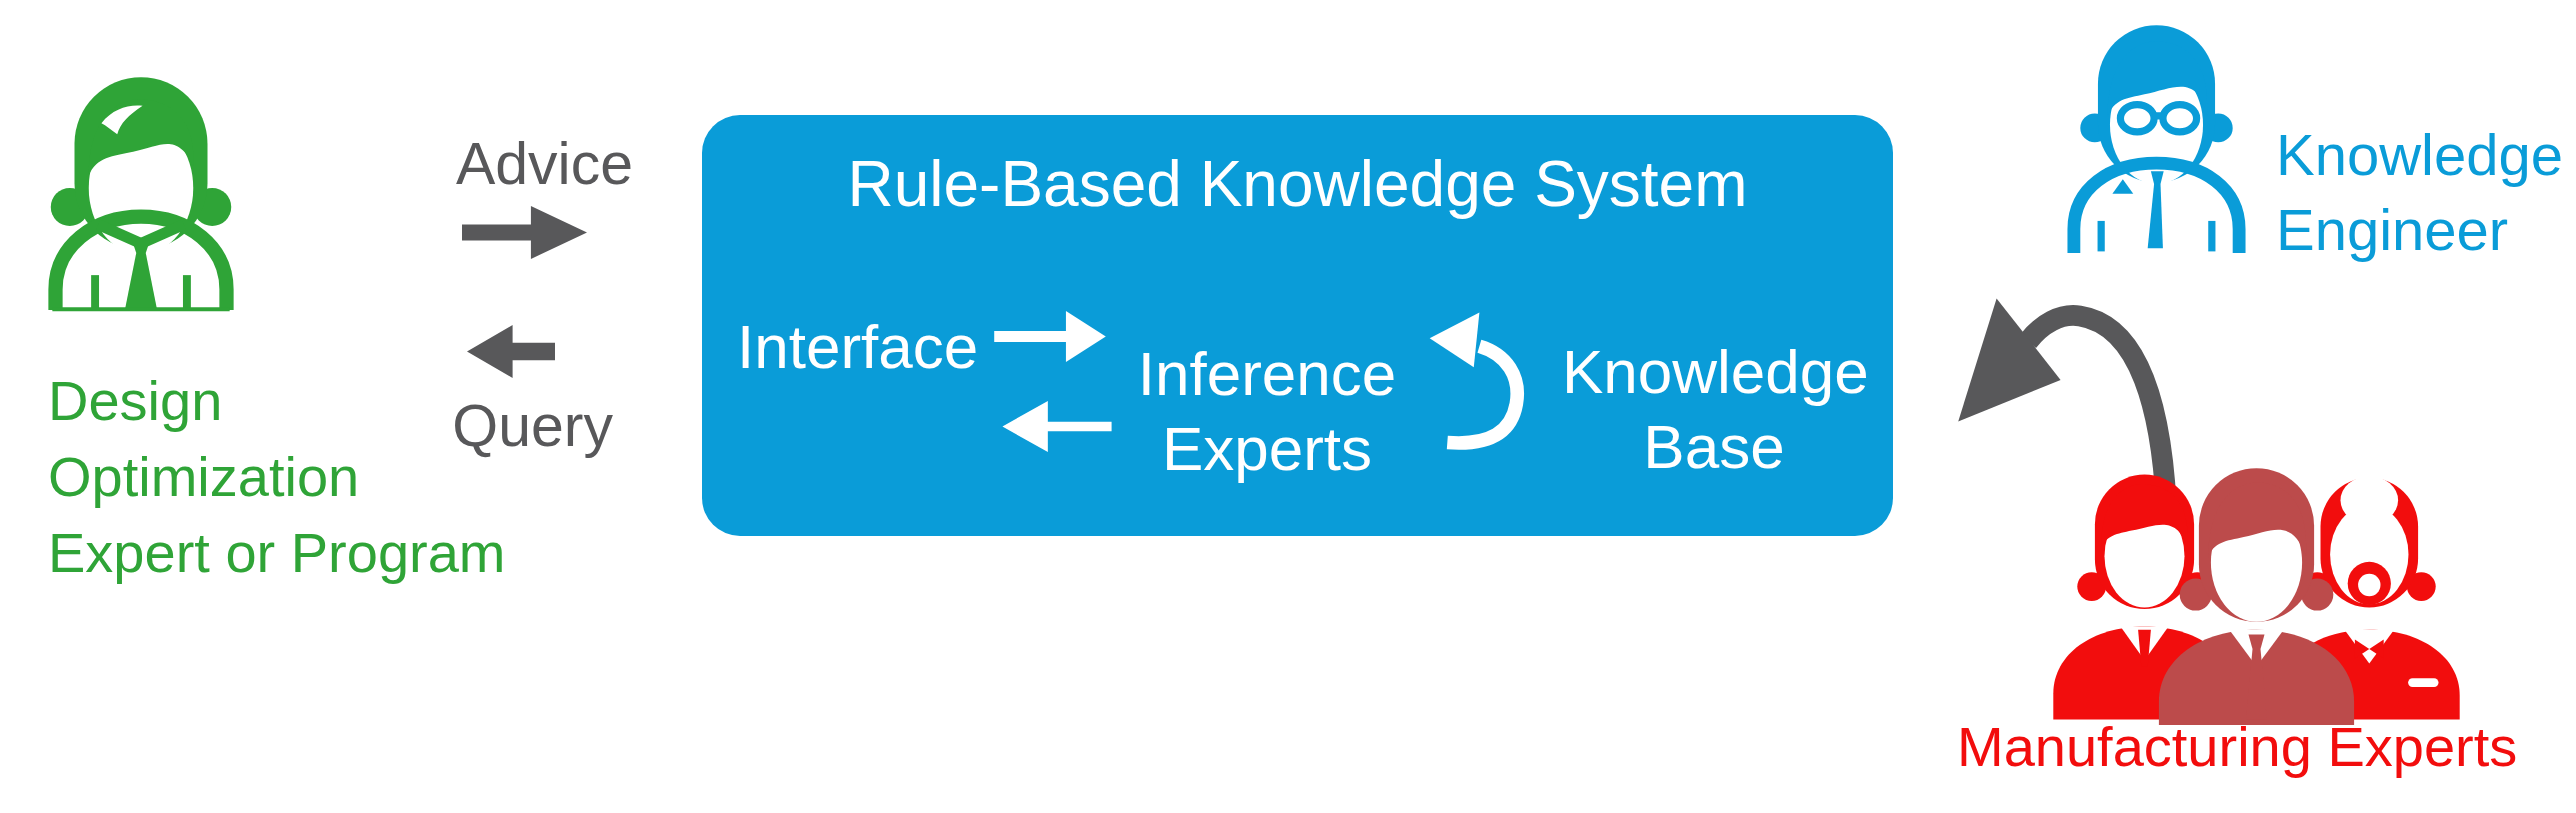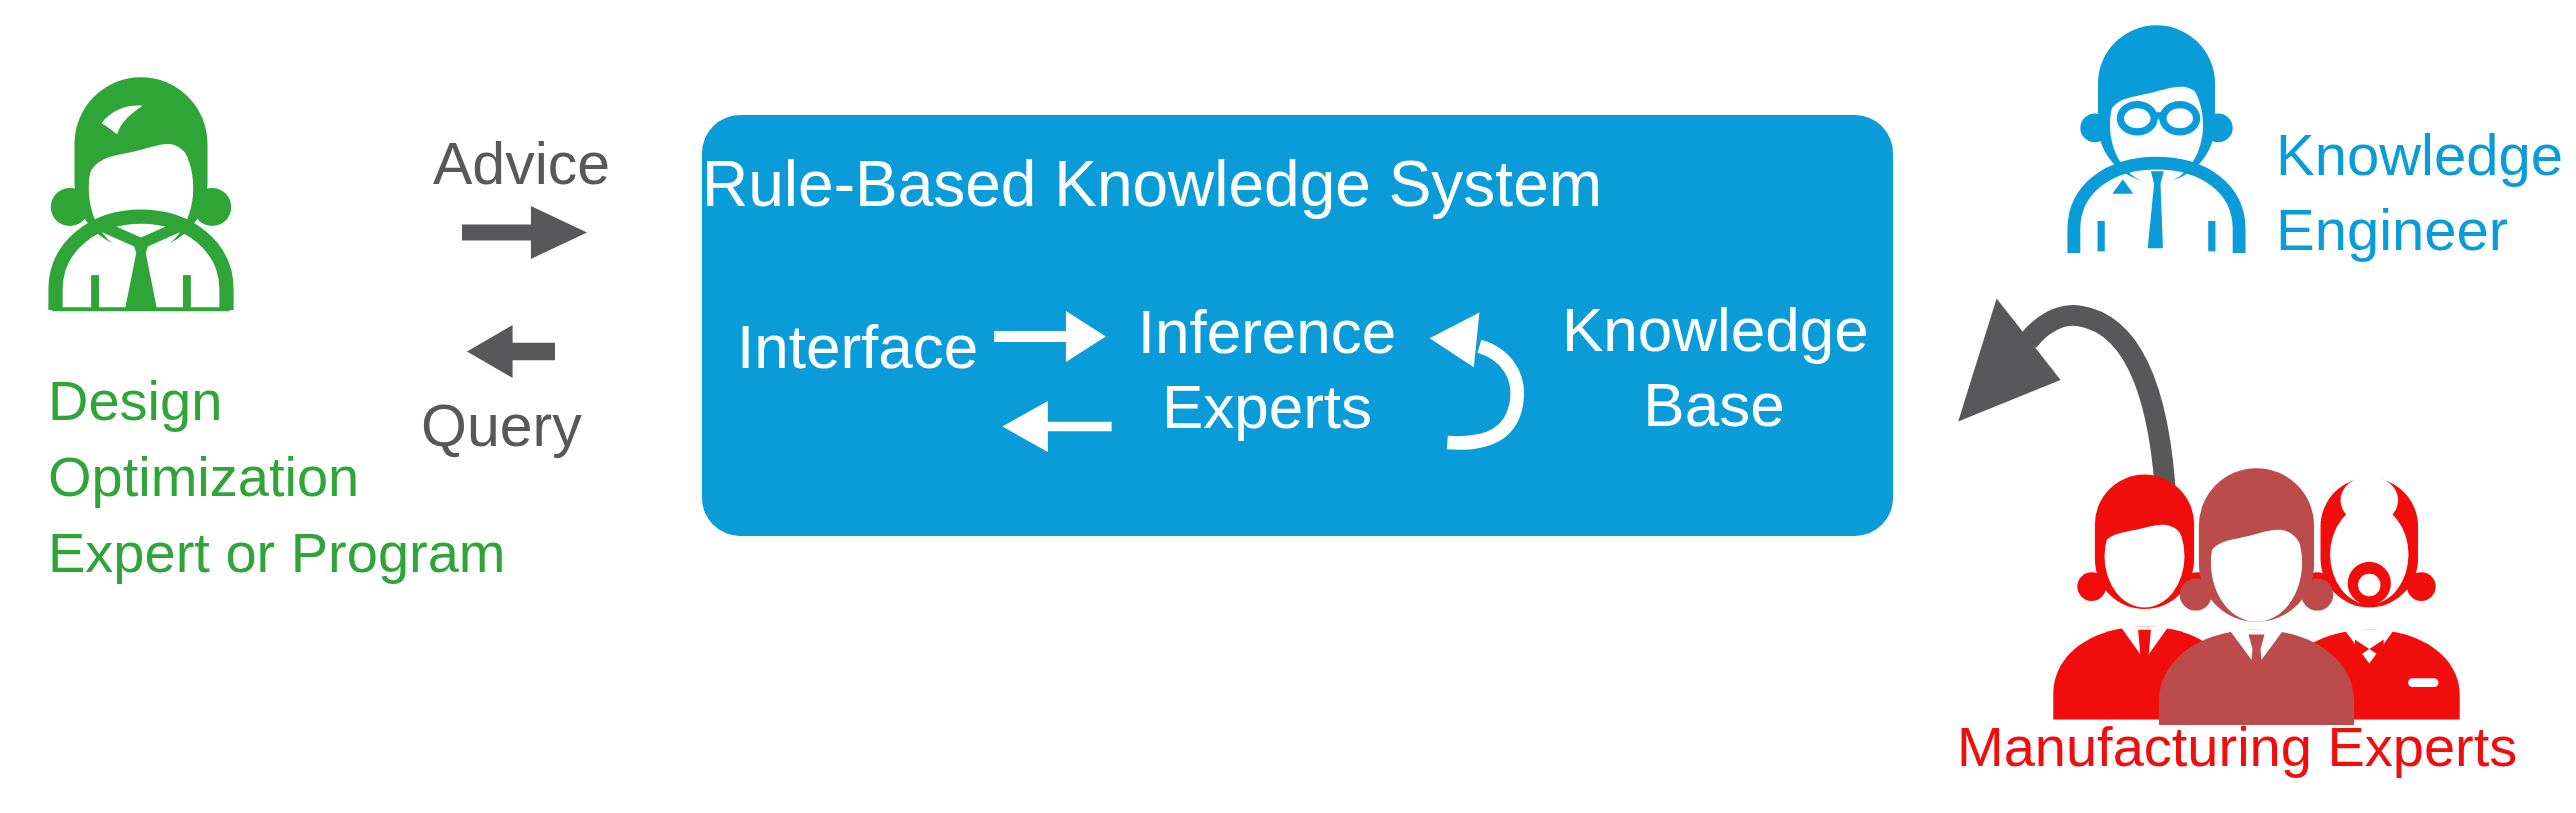--- a/index.html
+++ b/index.html
@@ -6,33 +6,33 @@
   .canvas{
     position:relative;
     width:2576px;height:813px;
     background:var(--bg,#fff);
     font-family:"Liberation Sans", sans-serif;
     overflow:hidden;
   }
   .abs{position:absolute;}
   .label{white-space:nowrap;}
   .green-text{color:var(--green);font-size:56px;line-height:76px;}
-  .gray-text{color:var(--gray);font-size:59px;line-height:64px;text-align:left;}
+  .gray-text{color:var(--gray);font-size:59px;line-height:64px;text-align:right;}
   .blue-text{color:var(--blue);font-size:58px;line-height:75px;}
   .red-text{color:var(--red);font-size:56px;line-height:64px;text-align:left;}
   .sys-box{
     left:702px;top:115px;width:1191px;height:421px;
     background:var(--blue);border-radius:38px;
   }
   .sys-title{
     left:702px;top:150px;width:1191px;
-    color:#fff;font-size:64px;line-height:69px;text-align:left;
+    color:#fff;font-size:64px;line-height:69px;text-align:center;
   }
   .sys-label{color:#fff;font-size:62px;line-height:75px;}
-  .two-line{text-align:center;}
+  .two-line{text-align:center;margin-top:42px;}
   .fill-green{fill:var(--green);}    .stroke-green{stroke:var(--green);fill:none;}
   .fill-blue{fill:var(--blue);}      .stroke-blue{stroke:var(--blue);fill:none;}
   .fill-gray{fill:var(--gray);}      .stroke-gray{stroke:var(--gray);fill:none;}
   .fill-red{fill:var(--red);}
   .fill-dred{fill:var(--dark_red);}
   svg{display:block;overflow:visible;}
 </style>
 </head>
 <body>
 

